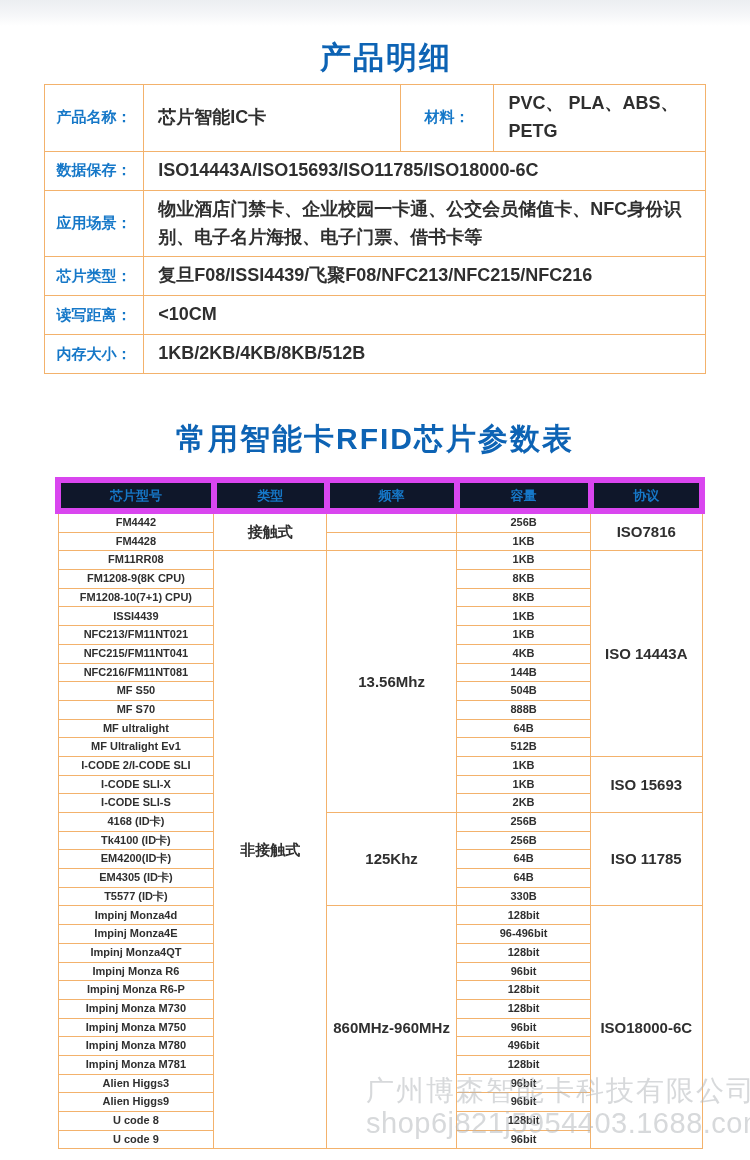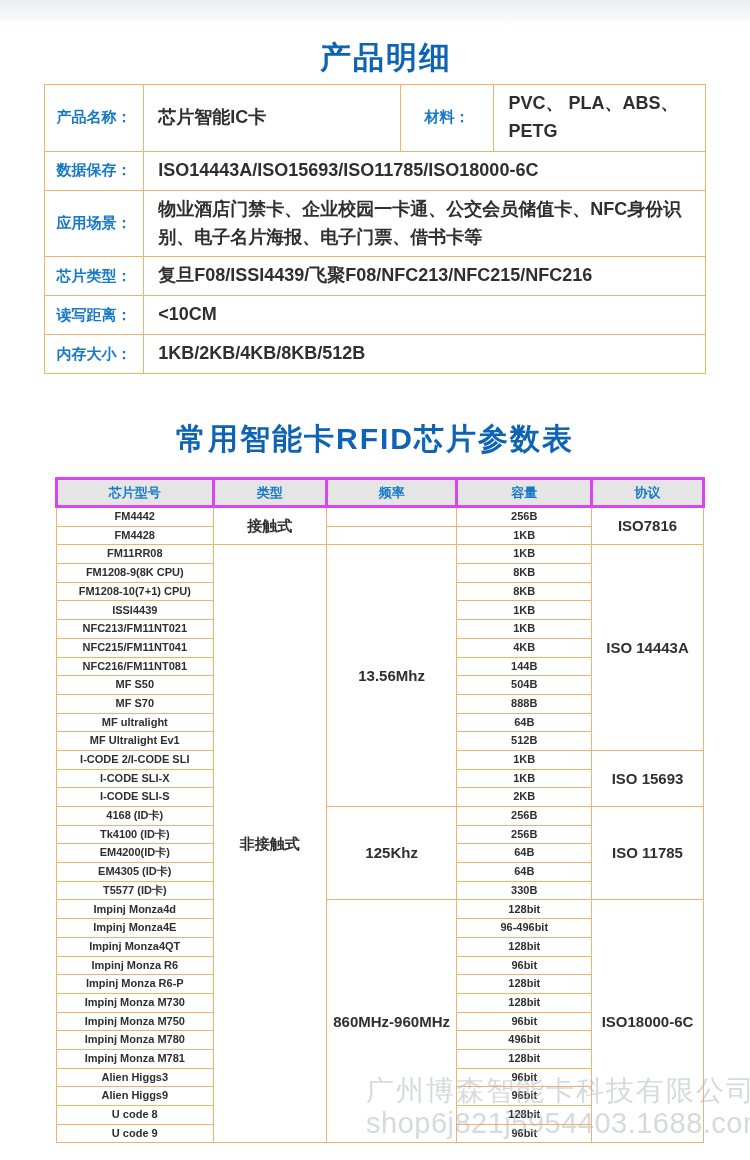--- a/index.html
+++ b/index.html
@@ -29,23 +29,23 @@
     white-space:nowrap;
   }
   .t1-value{
     padding:5px 12px 5px 14px;color:#2f2f2f;font-size:18px;font-weight:bold;
     text-align:left;line-height:1.55;
   }
 
   
   #chip-table{position:absolute;left:55px;top:477px;width:650px;}
   #chip-table th{
-    border:3px solid #d946ef;height:25px;padding:0;
+    border:6px solid #d946ef;height:25px;padding:0;
     color:#1678c8;font-size:13px;font-weight:bold;text-align:center;
-    background:#e5e5e5;
+    background:#0f172a;
   }
   #chip-table td{
     border:1px solid #f3b26c;height:17.7px;padding:0 2px;
     color:#2f2f2f;font-size:11px;font-weight:bold;text-align:center;
     line-height:1.05;background:transparent;
   }
   #chip-table td.merged{font-size:15px;}
 
   
   .watermark{

